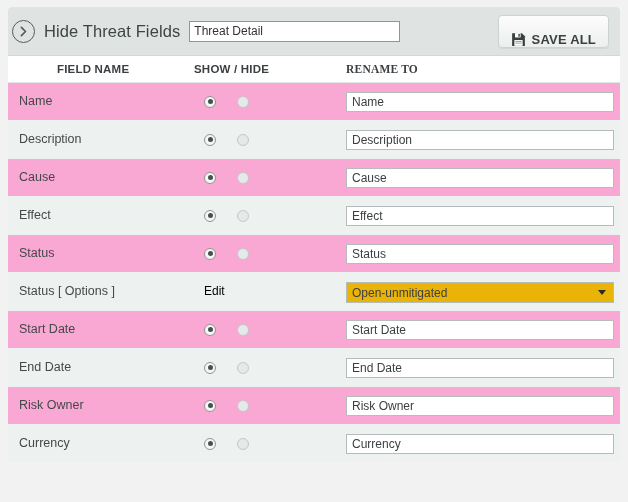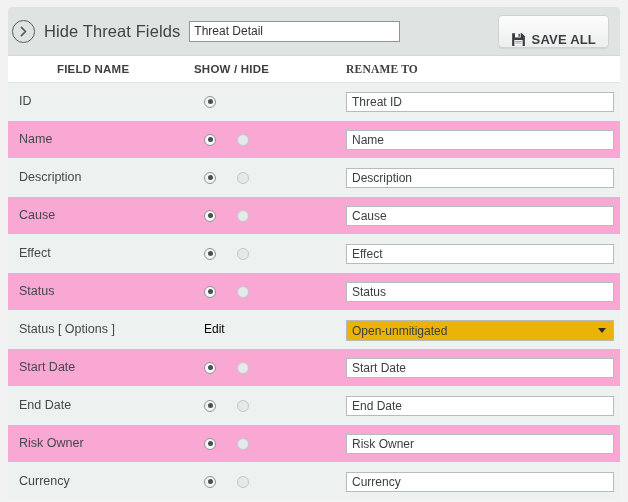--- a/index.html
+++ b/index.html
@@ -265,27 +265,20 @@
       </div>
     </div>
 
     <div class="col-head">
       <div class="ch-field">FIELD NAME</div>
       <div class="ch-show">SHOW / HIDE</div>
       <div class="ch-rename">RENAME TO</div>
     </div>
 
     <div class="rows" id="rows-container">
-        <div class="row alt">
-          <div class="cell-field">ID</div>
-          <div class="cell-radios">
-            <div class="radio on"></div>
-          </div>
-          <div class="cell-rename"><input type="text" class="rename-input" value="Threat ID" style=""></div>
-        </div>
         <div class="row">
           <div class="cell-field">Name</div>
           <div class="cell-radios">
             <div class="radio on"></div>
             <div class="radio off"></div>
           </div>
           <div class="cell-rename"><input type="text" class="rename-input" value="Name" style=""></div>
         </div>
         <div class="row alt">
           <div class="cell-field">Description</div>

